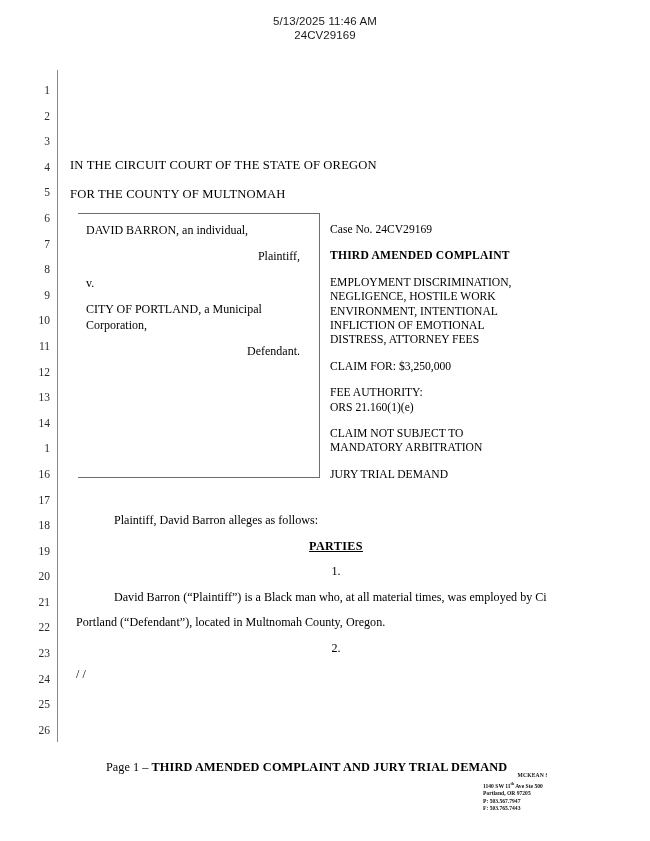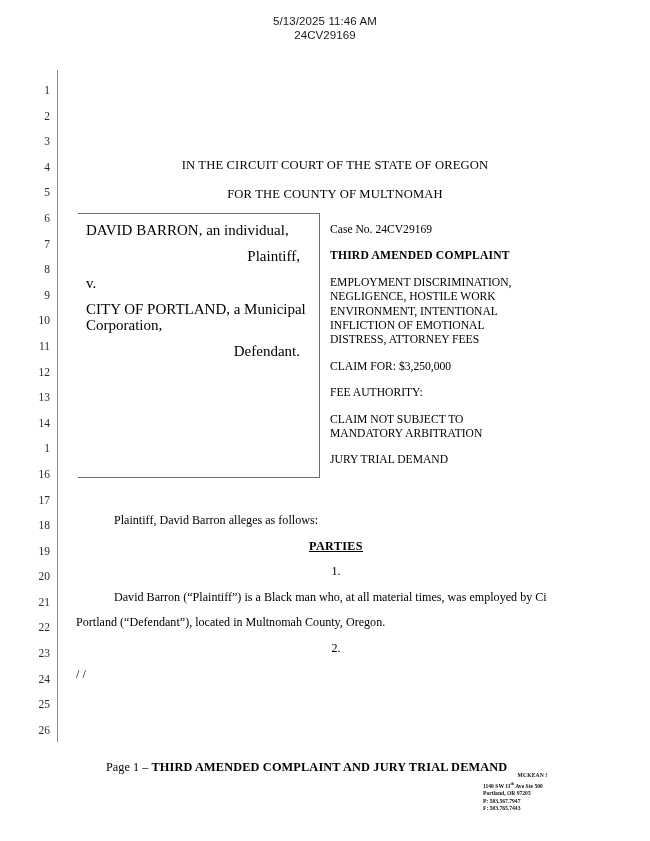--- a/index.html
+++ b/index.html
@@ -58,21 +58,21 @@
     height: 25.6px;
     line-height: 25.6px;
   }
 
   
   .court-heading {
     position: absolute;
     left: 70px;
     top: 158px;
     width: 530px;
-    text-align: center;
+    text-align: left;
     font-size: 12.6px;
     letter-spacing: 0.15px;
   }
   .court-heading .ln2 { margin-top: 14px; }
 
   
   .caption {
     position: absolute;
     left: 78px;
     top: 213px;
@@ -88,21 +88,21 @@
     border-top: 1px solid #6e6e6e;
     border-right: 1px solid #6e6e6e;
     border-bottom: 1px solid #6e6e6e;
     box-sizing: border-box;
   }
   .caption-left {
     position: absolute;
     left: 8px;
     top: 10px;
     width: 226px;
-    font-size: 15px;
+    font-size: 12px;
     line-height: 15.4px;
   }
   .caption-left .indent-right {
     text-align: right;
     padding-right: 12px;
   }
   .gap-sm { height: 11px; }
 
   .caption-right {
     position: absolute;
@@ -226,20 +226,21 @@
       <div class="indent-right">Defendant.</div>
     </div>
 
     <div class="caption-right">
       <div class="blk">Case No. 24CV29169</div>
       <div class="blk title">THIRD AMENDED COMPLAINT</div>
       <div class="blk">EMPLOYMENT DISCRIMINATION, NEGLIGENCE, HOSTILE WORK ENVIRONMENT, INTENTIONAL INFLICTION OF EMOTIONAL DISTRESS, ATTORNEY FEES</div>
       <div class="blk">CLAIM FOR: $3,250,000</div>
       <div class="blk">
         <div>FEE AUTHORITY:</div>
+        <div>ORS 21.160(1)(e)</div>
       </div>
       <div class="blk">
         <div>CLAIM NOT SUBJECT TO</div>
         <div>MANDATORY ARBITRATION</div>
       </div>
       <div class="blk">JURY TRIAL DEMAND</div>
     </div>
   </div>
 
   <div class="body-text">

